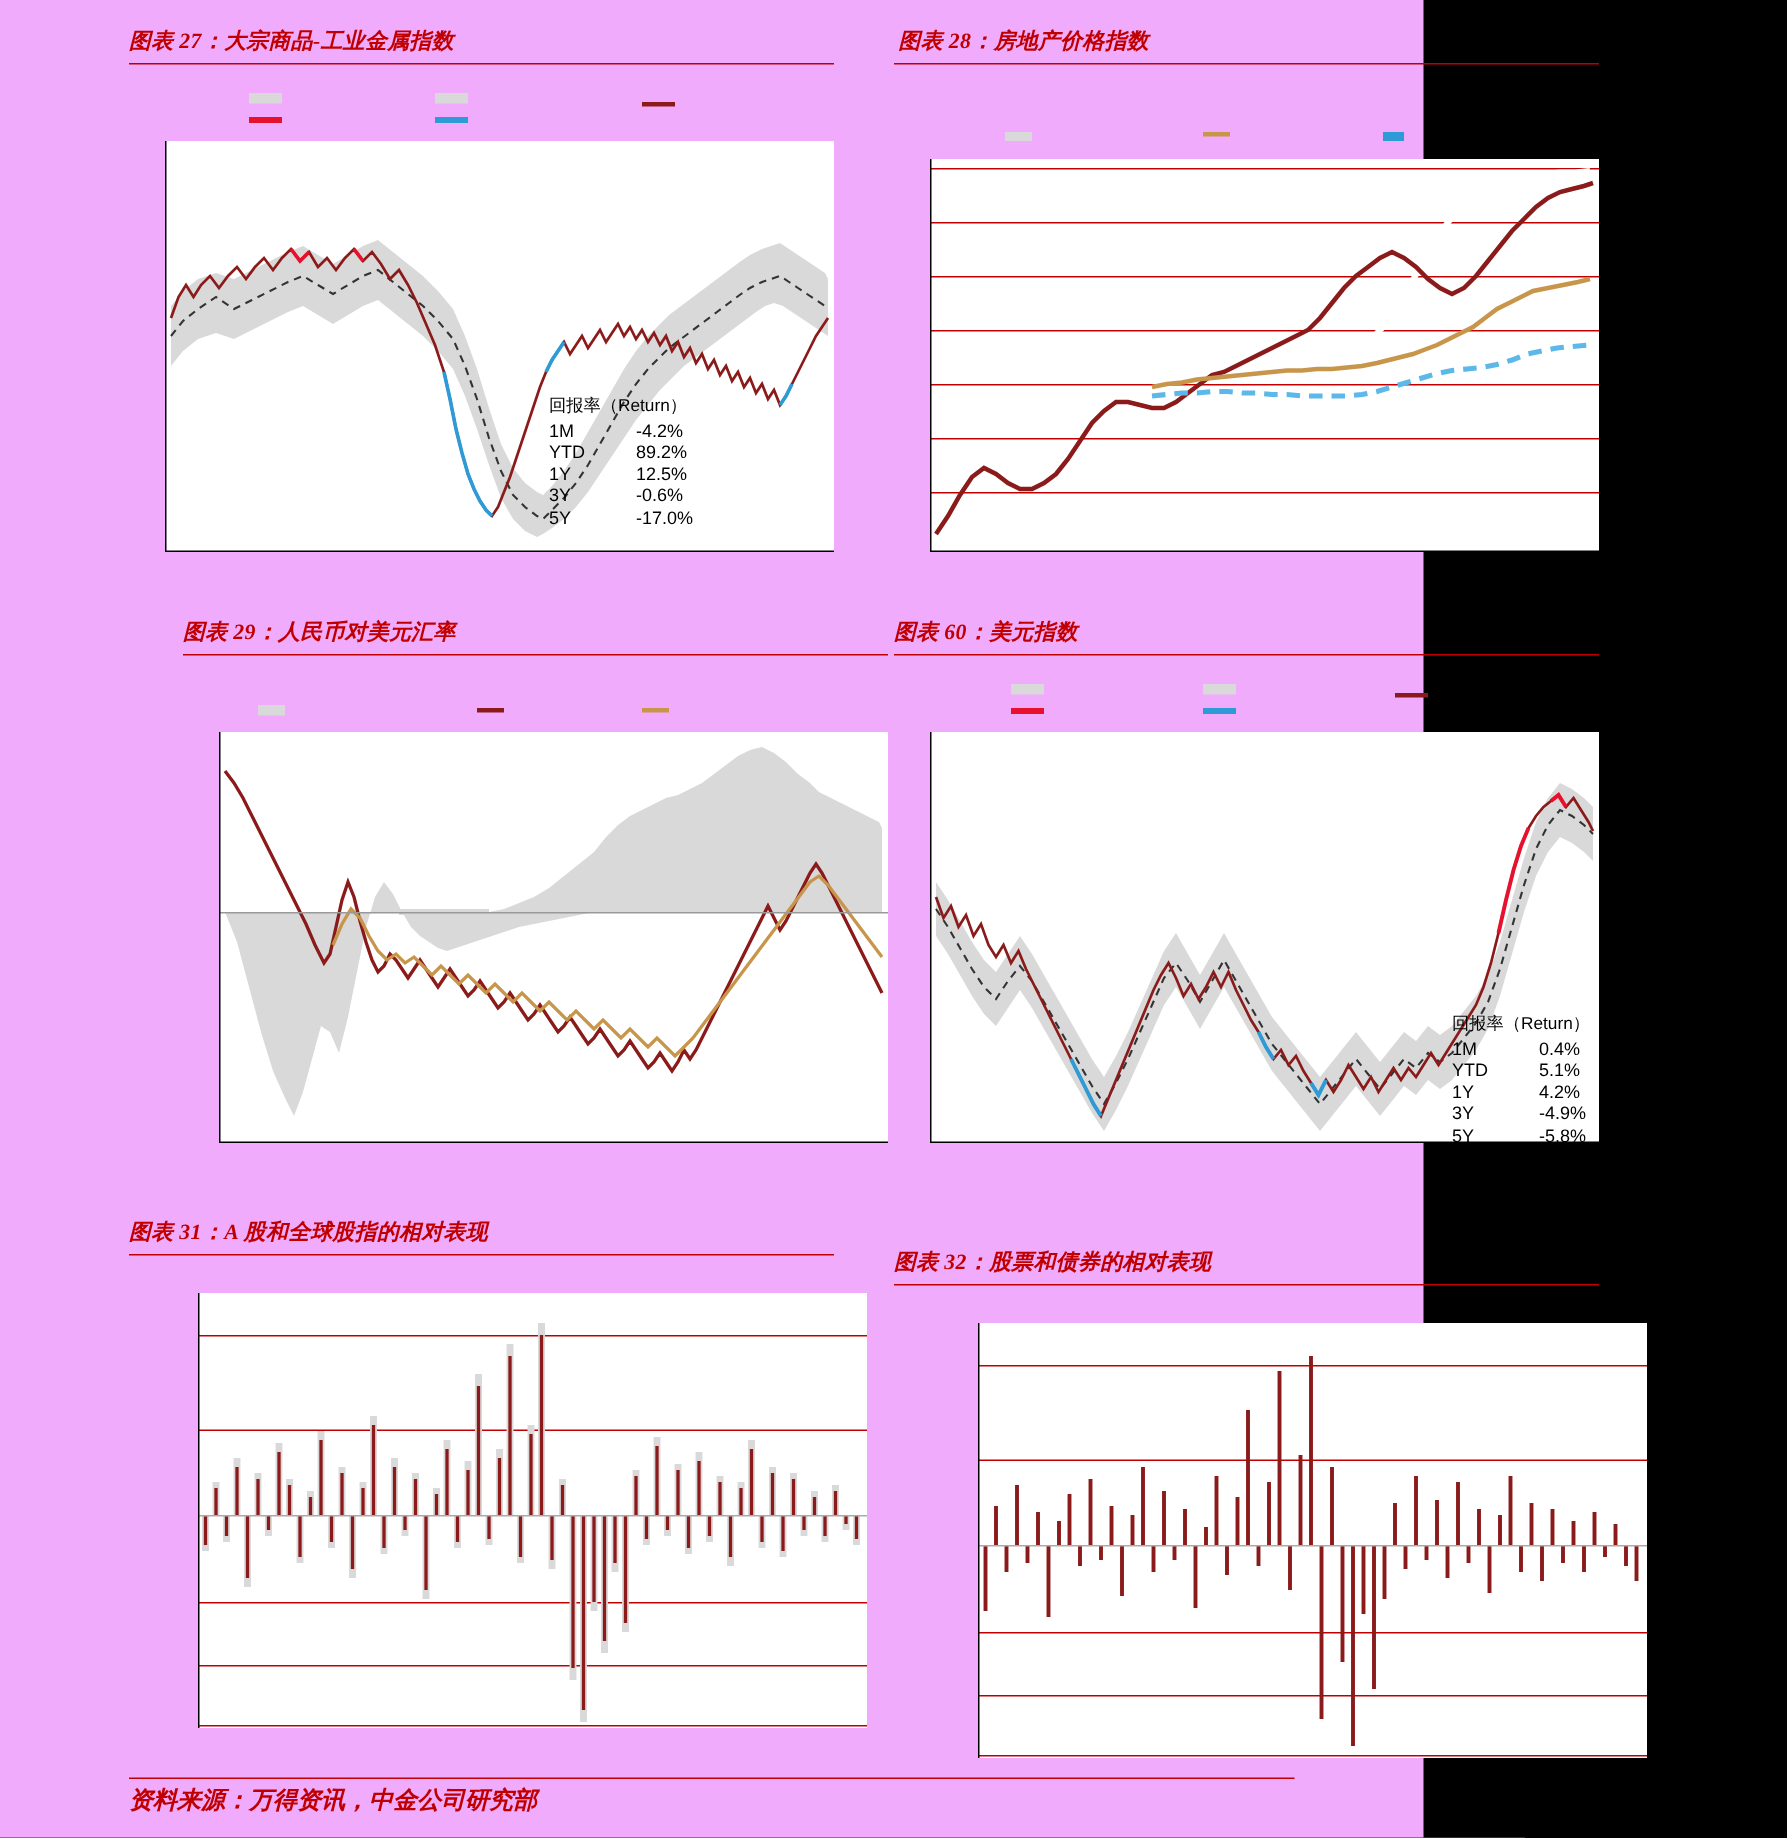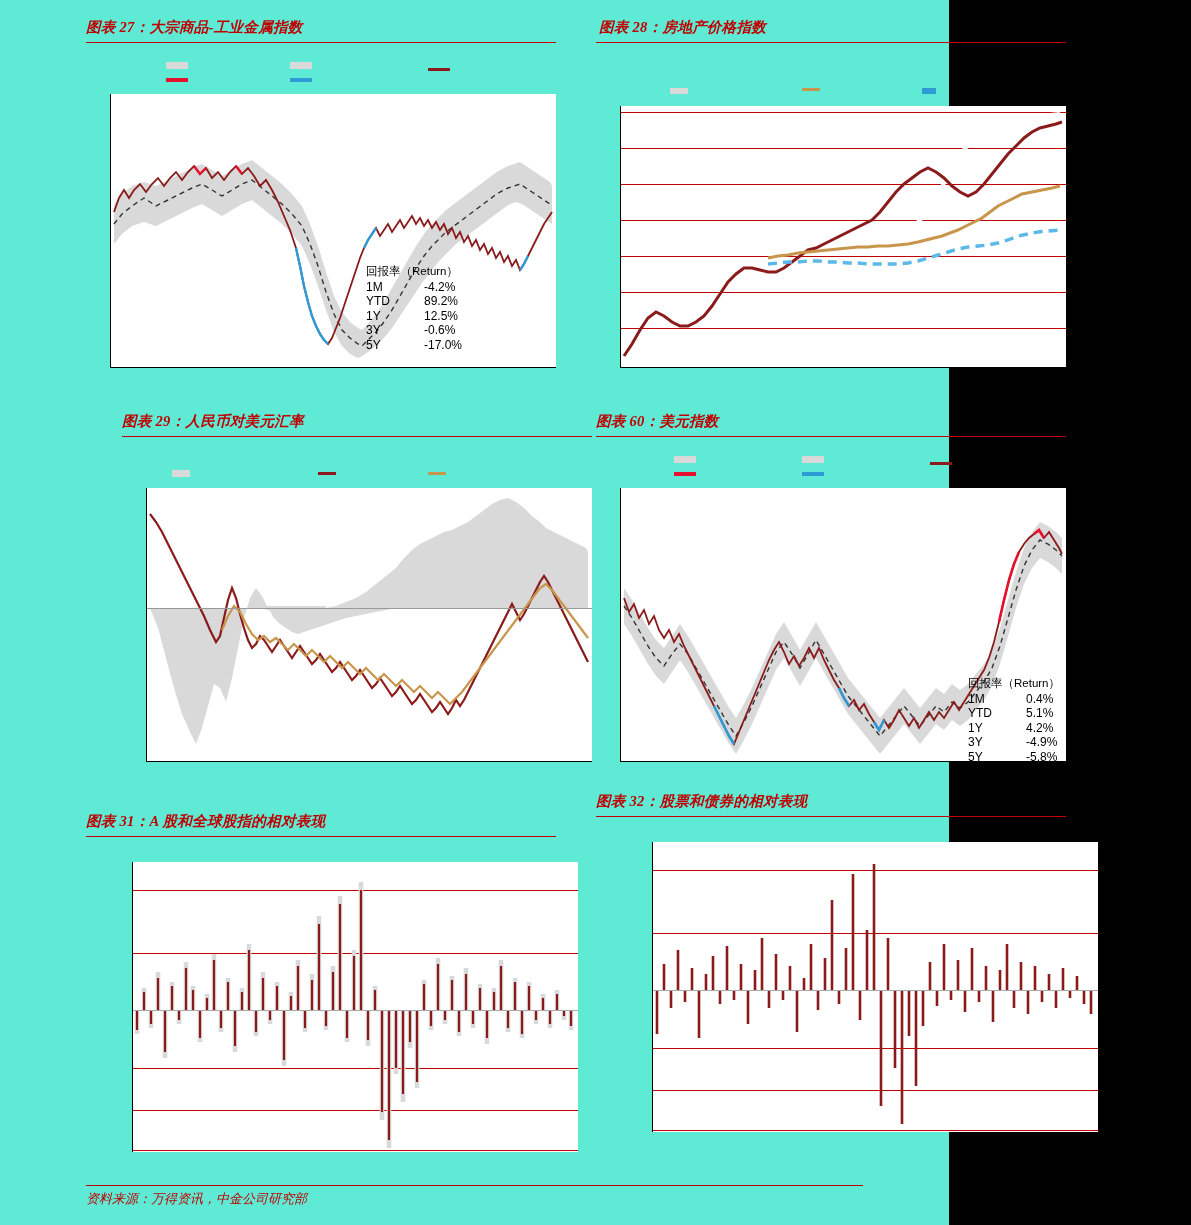--- a/index.html
+++ b/index.html
@@ -1,17 +1,17 @@
 <!DOCTYPE html>
 <html><head>
 <meta charset="utf-8">
 <style>
   html,body{margin:0;padding:0;background:#000;}
   body{width:1191px;height:1225px;font-family:"Liberation Sans",sans-serif;overflow:hidden;}
-  .page{position:relative;width:949px;height:1225px;background:#5eead4;}
+  .page{position:relative;width:949px;height:1225px;background:#f0abfc;}
 
   .panel{position:absolute;}
   .panel-title{
     font-family:"Liberation Serif",serif;
     font-weight:bold;font-style:italic;
     color:#C00000;font-size:14.5px;
     letter-spacing:.3px;
     white-space:nowrap;
   }
   .title-rule{position:absolute;height:1px;background:#C00000;}
@@ -25,21 +25,21 @@
 
   .rettable{position:absolute;color:#000;font-size:11.5px;line-height:14.6px;font-family:"Liberation Sans",sans-serif;}
   .rettable .hdr{font-size:11.5px;margin-bottom:1px;}
   .rettable table{border-collapse:collapse;}
   .rettable td{padding:0 0 0 0;font-size:12px;margin-left:14px;}
   .rettable td.k{padding-right:34px;text-align:left;}
   .rettable td.v{text-align:left;}
 
   .footer{position:absolute;left:86px;bottom:10px;right:86px;}
   .footer-rule{position:absolute;left:0;right:0;top:0;height:1px;background:#C00000;}
-  .footer-text{position:absolute;top:5px;font-family:"Liberation Serif",serif;font-weight:normal;font-style:italic;color:#C00000;font-size:13px;white-space:nowrap;}
+  .footer-text{position:absolute;top:5px;font-family:"Liberation Serif",serif;font-weight:bold;font-style:italic;color:#C00000;font-size:16px;white-space:nowrap;}
 
   svg{display:block;}
 </style>
 </head>
 <body>
 
 <div class="page">
 
   <div class="panel" style="left:86px;top:18px;width:470px;height:350px;">
     <div class="panel-title" style="position:absolute;left:0;top:0;">图表 27：大宗商品-工业金属指数</div>
@@ -396,21 +396,21 @@
           <line x1="425" y1="148" x2="425" y2="132"></line>
             <line x1="432" y1="148" x2="432" y2="154"></line>
           <line x1="439" y1="148" x2="439" y2="164"></line>
         </g>
         <line x1="0" y1="148.5" x2="446" y2="148.5" stroke="#AAA" stroke-width="1"></line>
         <line x1="0.5" y1="0" x2="0.5" y2="290" stroke="#000" stroke-width="1"></line>
       </svg>
     </div>
   </div>
 
-  <div class="panel" style="left:596px;top:792px;width:470px;height:340px;">
+  <div class="panel" style="left:596px;top:832px;width:470px;height:340px;">
     <div class="panel-title" style="position:absolute;left:0;top:0;">图表 32：股票和债券的相对表现</div>
     <div class="title-rule" style="left:0;top:24px;width:470px;"></div>
 
     <div class="legend" style="left:210px;top:60px;">
       <span class="swatch sw-line" style="background:#8B1A1A;height:3px;width:18px;"></span>
     </div>
 
     <div class="plot" style="left:56px;top:50px;width:446px;height:290px;">
       <svg width="446" height="290" viewBox="0 0 446 290">
         <g stroke="#C00000" stroke-width="1">

